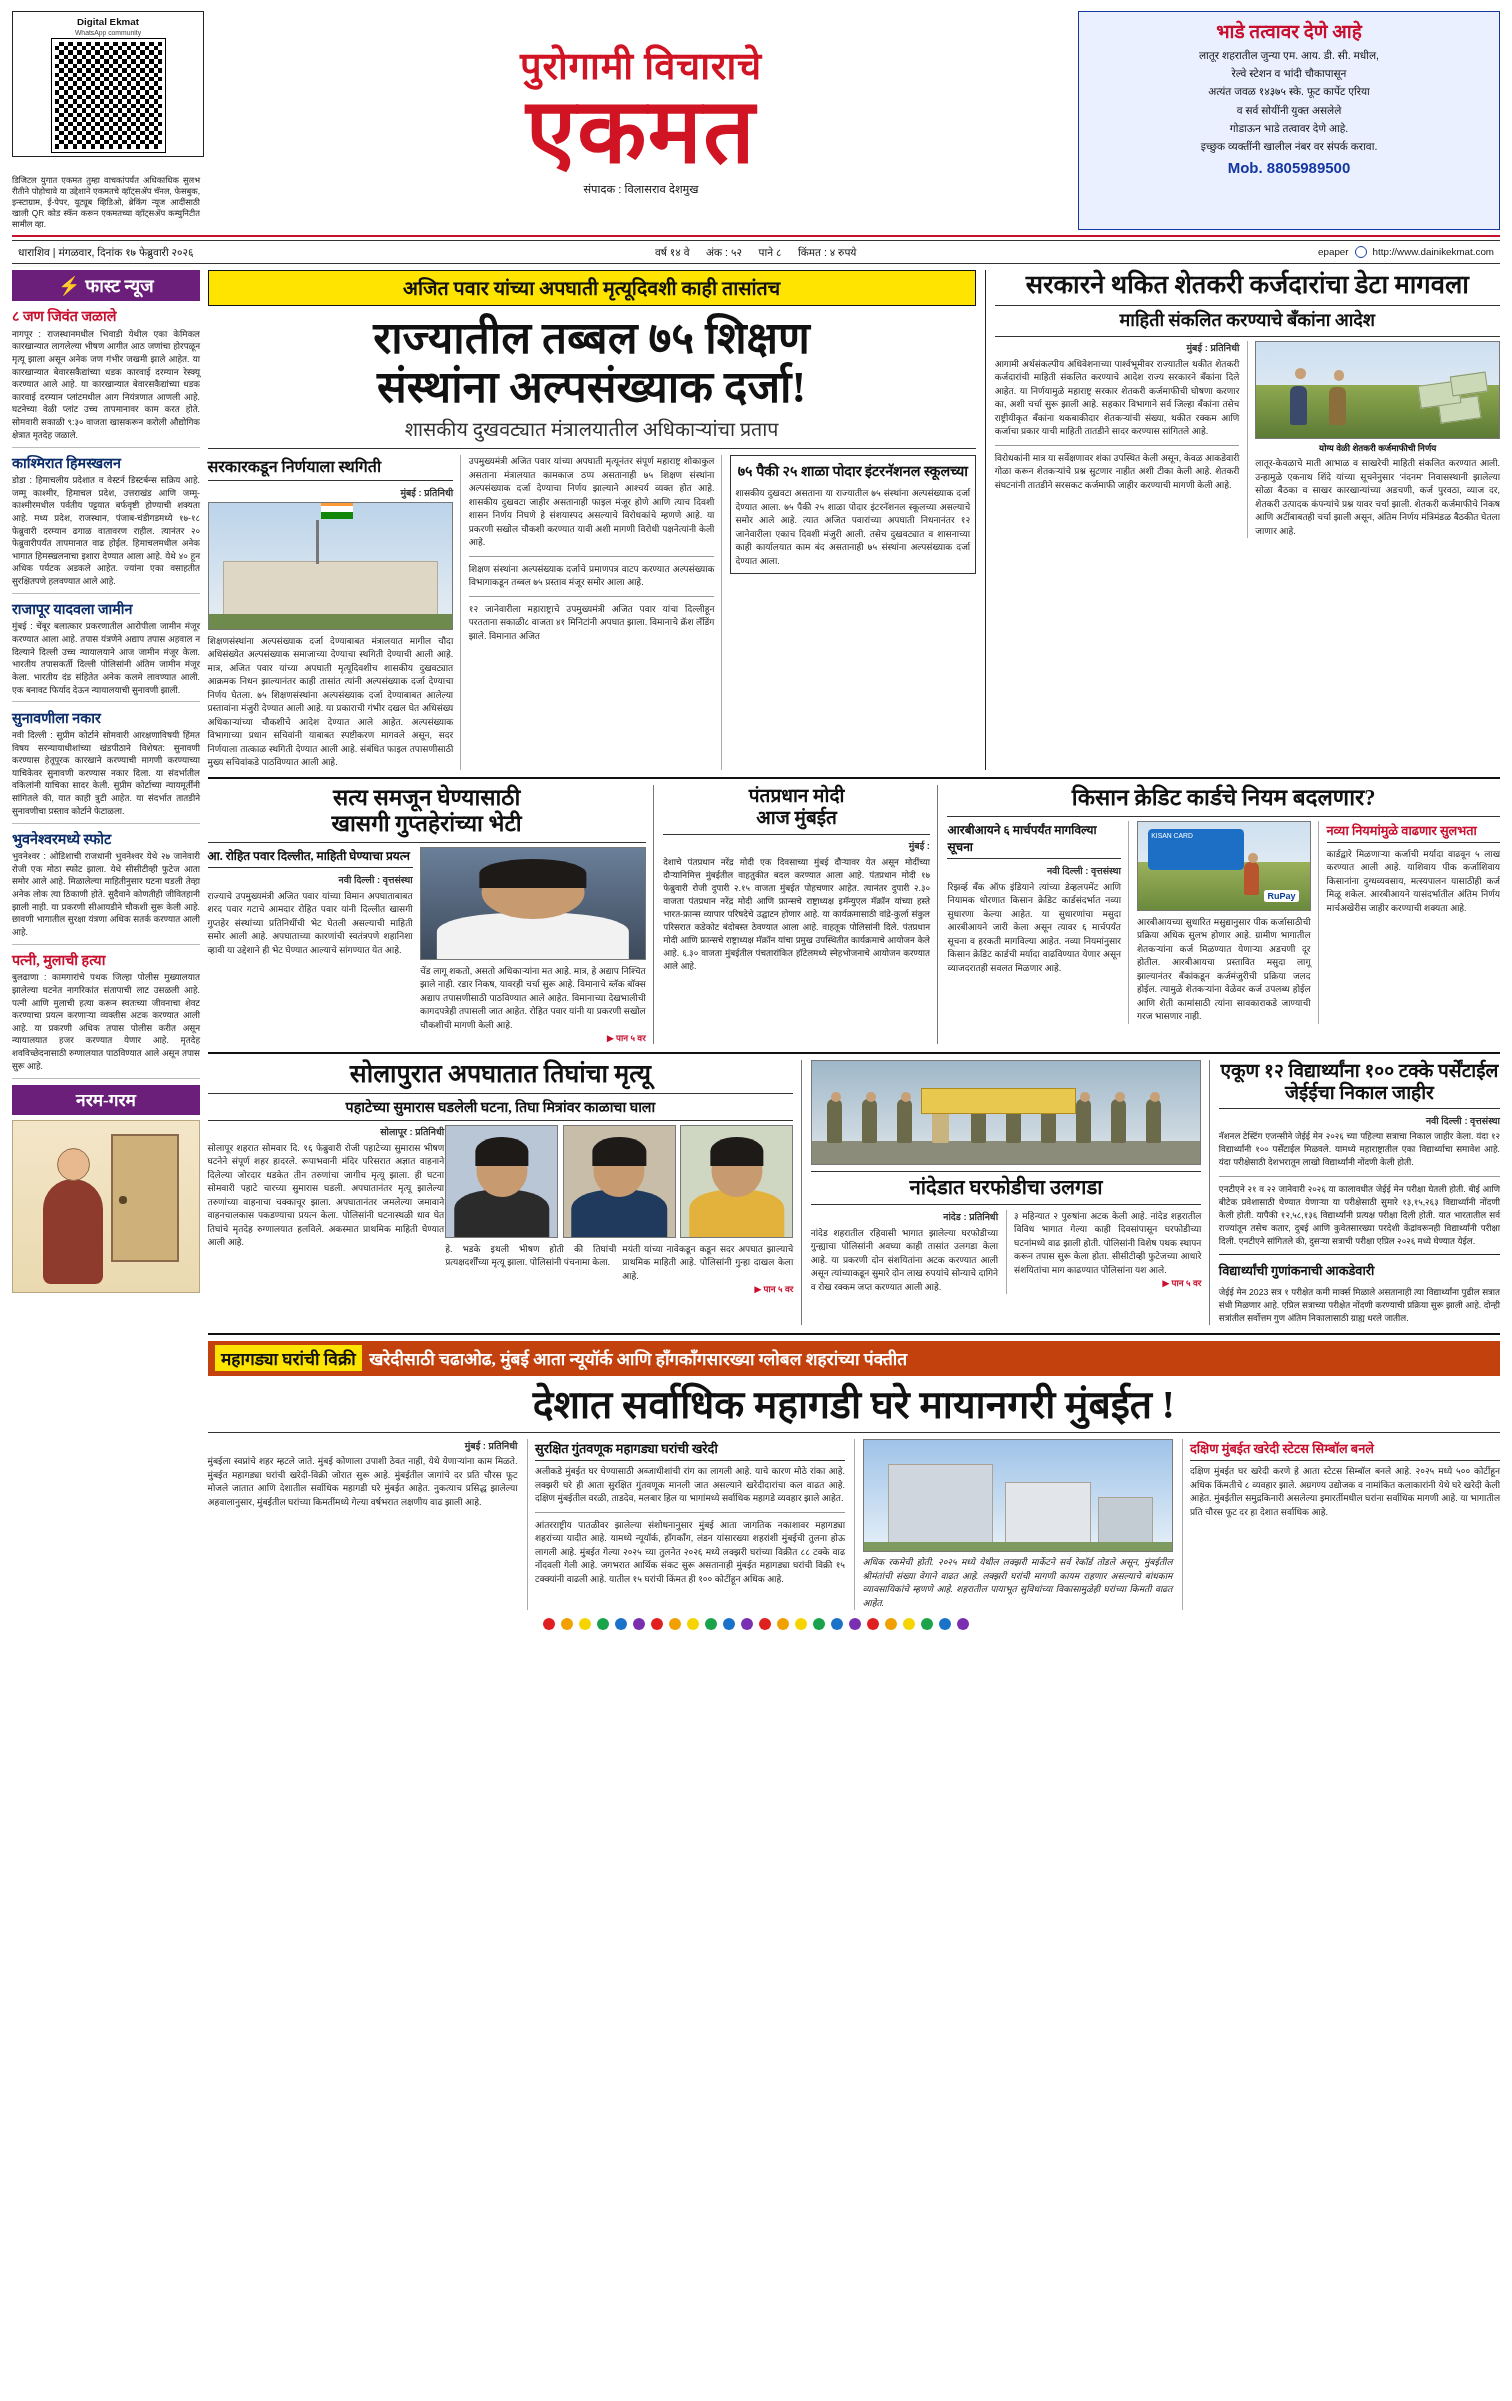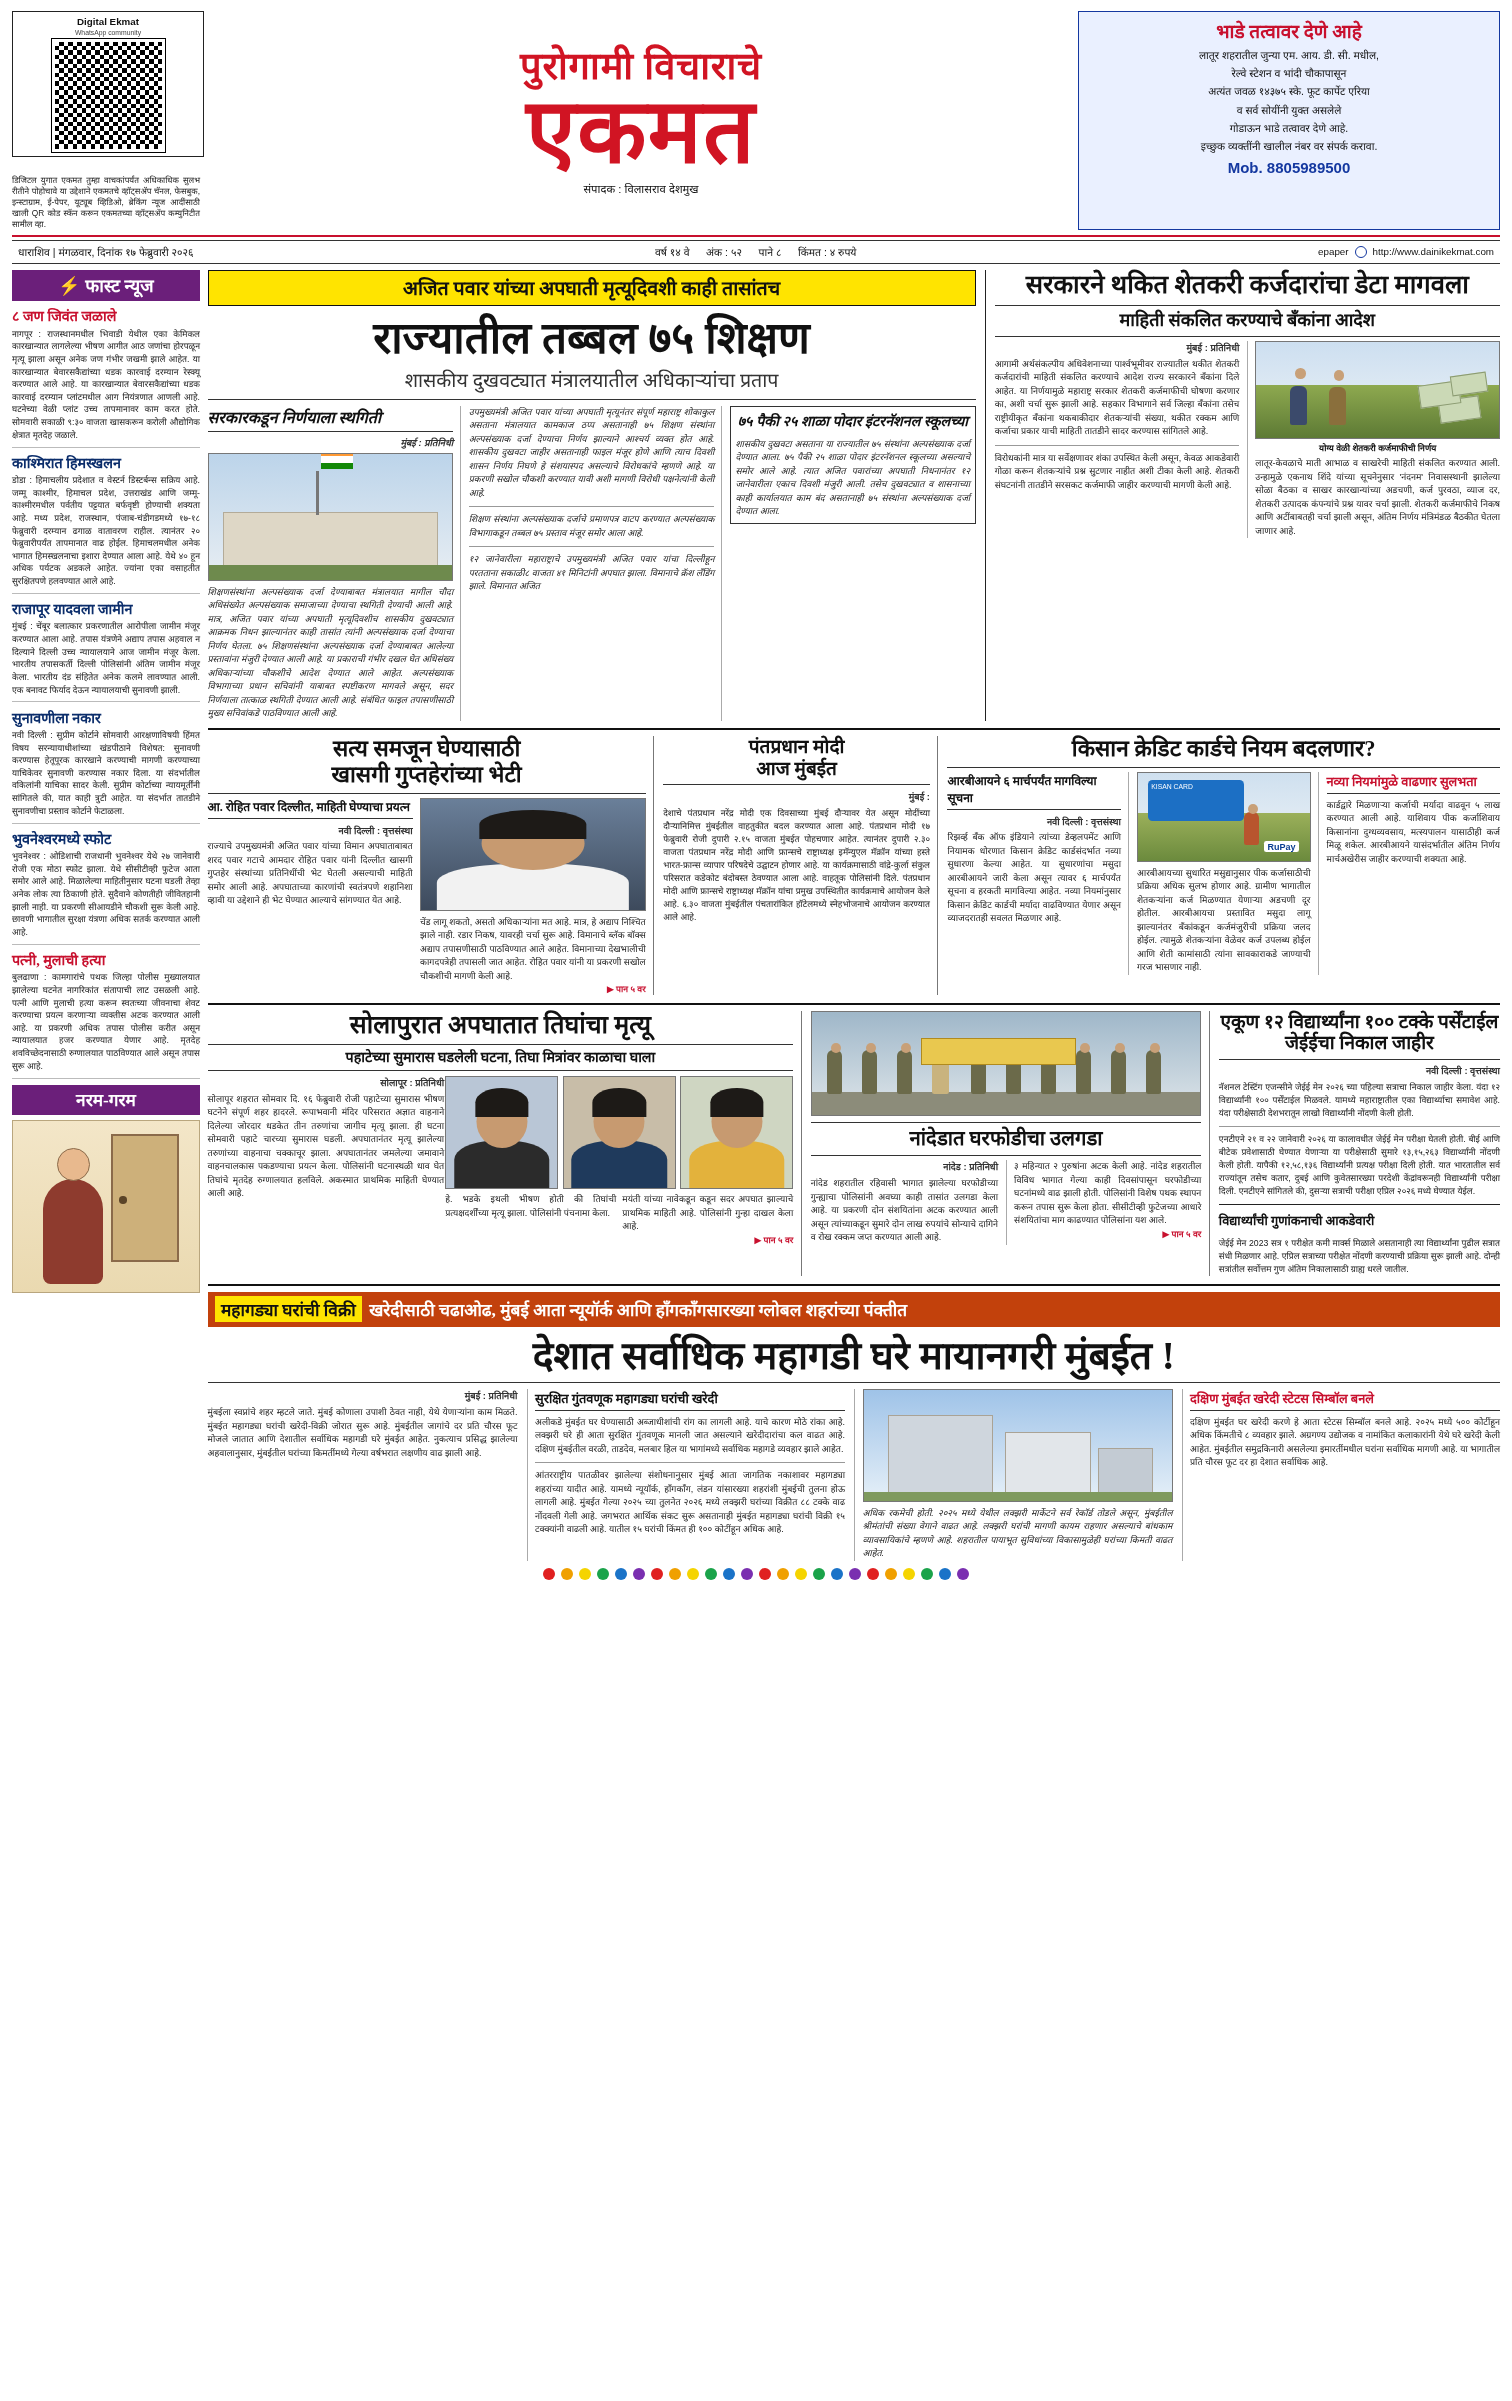--- a/index.html
+++ b/index.html
@@ -197,21 +197,21 @@
     font-weight:bold;
     font-size: 16px;
     color:#111;
     border-bottom:0.8px solid #333;
     padding-bottom:3px;
     margin-bottom:4.5px;
   }
   .byline { font-size: 9.4px; font-weight:bold; text-align:right; color:#333; margin-bottom:3.8px;}
   .body-txt { font-size: 9px; line-height: 1.5; text-align: justify; color:#1a1a1a;}
   .body-txt.small { font-size: 8.7px; }
-  .cols3 { display:flex; gap: 7px; font-style: italic; }
+  .cols3 { display:flex; gap: 7px; }
   .cols3 > div { flex:1; }
   .vline { border-left:0.8px solid #aaa; padding-left:7.5px;}
   .box-border { border:0.8px solid #333; padding:4.5px;}
   .photo {
     width:100%;
     border:0.8px solid #777;
     background:#d8d8d8;
     position:relative;
     overflow:hidden;
   }
@@ -347,20 +347,21 @@
     </div>
 
     <div class="col-mid">
 
       <div style="display:flex; gap:9px;">
 
         <div style="flex:1.52; border-right:1.5px solid #222; padding-right:9px;">
           <div class="yellow-strip">अजित पवार यांच्या अपघाती मृत्यूदिवशी काही तासांतच</div>
           <div class="lead-head">
             <div>राज्यातील तब्बल ७५ शिक्षण</div>
+            <div>संस्थांना अल्पसंख्याक दर्जा!</div>
           </div>
           <div class="lead-sub">शासकीय दुखवट्यात मंत्रालयातील अधिकाऱ्यांचा प्रताप</div>
           <div style="border-top:0.8px solid #333;"></div>
 
           <div class="cols3" style="margin-top:6px;">
             <div>
               <div class="sub-head">सरकारकडून निर्णयाला स्थगिती</div>
               <div class="byline">मुंबई : प्रतिनिधी</div>
               <div class="photo" style="height:128px; margin-bottom:4.5px;">
                 <div class="scene-sky"></div>

